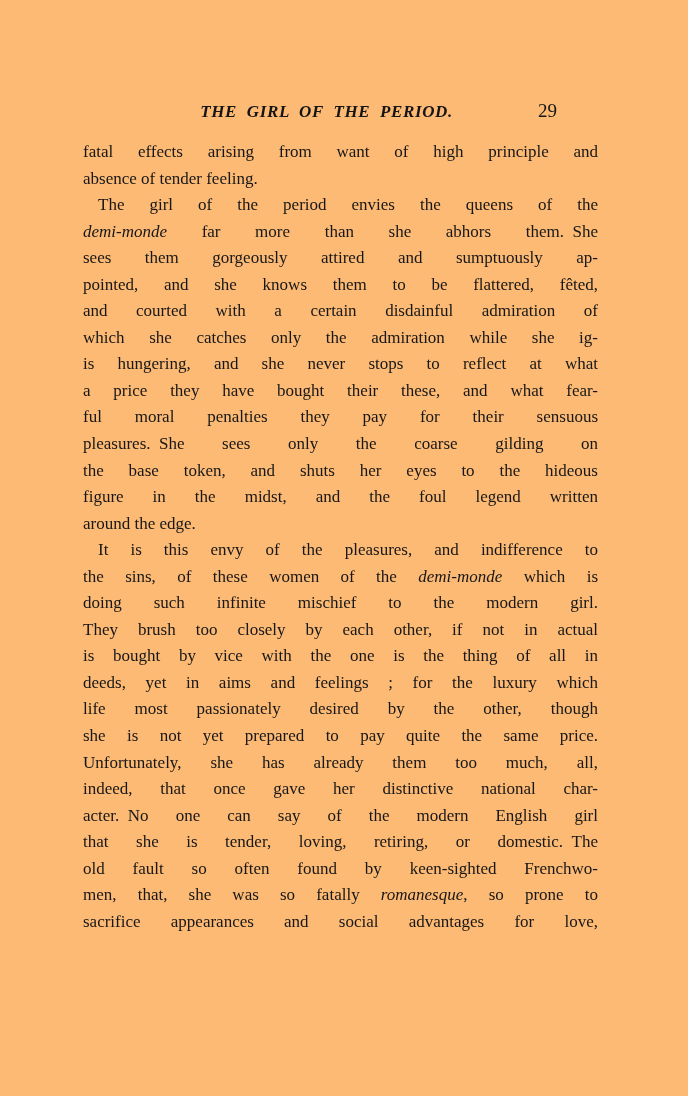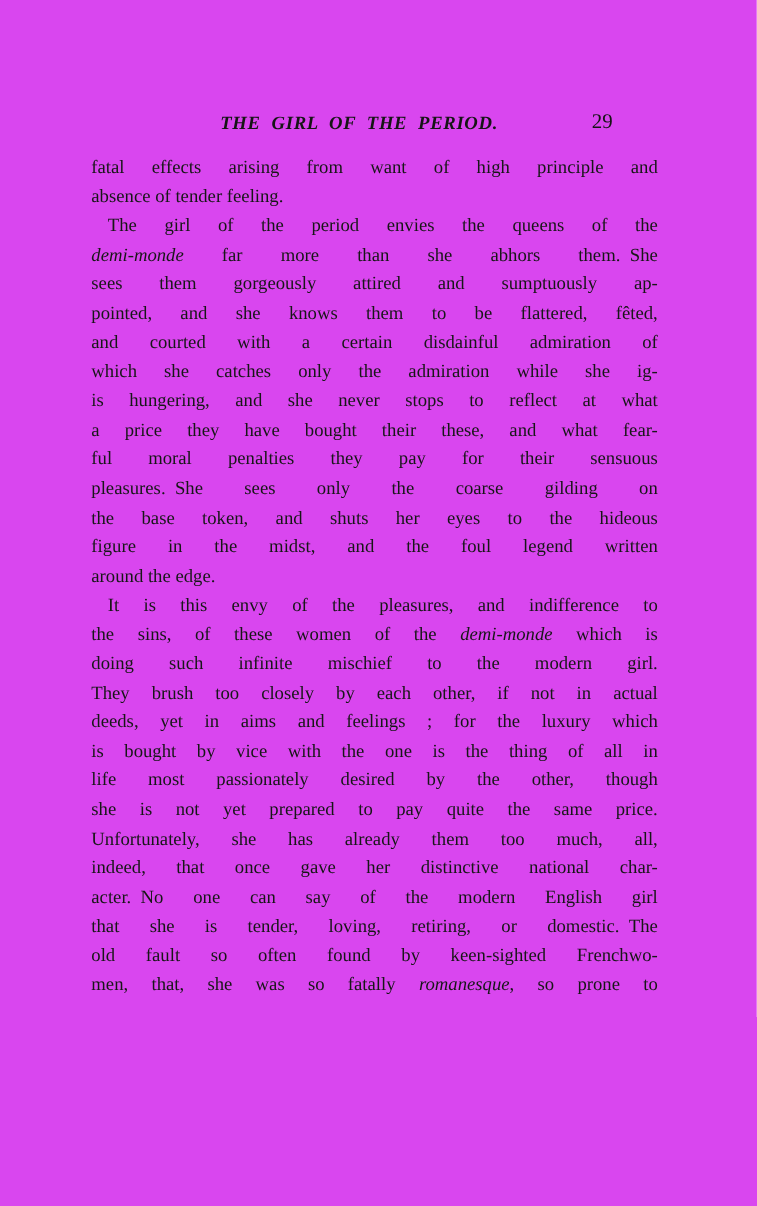--- a/index.html
+++ b/index.html
@@ -8,21 +8,21 @@
     height: 1096px;
     overflow: hidden;
   }
   body {
     font-family: "Liberation Serif", "DejaVu Serif", serif;
   }
   .page {
     position: relative;
     width: 688px;
     height: 1096px;
-    background: #d946ef;
+    background: #fdba74;
     color: #161616;
   }
   .running-header {
     position: absolute;
     top: 102px;
     left: 83px;
     width: 515px;
     height: 24px;
   }
   .header-title {
@@ -91,24 +91,25 @@
       <div class="line"><span class="">a price they have bought their these, and what fear-</span></div>
       <div class="line"><span class="">ful moral penalties they pay for their sensuous</span></div>
       <div class="line"><span class="">pleasures. She sees only the coarse gilding on</span></div>
       <div class="line"><span class="">the base token, and shuts her eyes to the hideous</span></div>
       <div class="line"><span class="">figure in the midst, and the foul legend written</span></div>
       <div class="line end"><span class="">around the edge.</span></div>
       <div class="line indent"><span class="">It is this envy of the pleasures, and indifference to</span></div>
       <div class="line"><span class="">the sins, of these women of the </span><span class="it">demi-monde</span><span class=""> which is</span></div>
       <div class="line"><span class="">doing such infinite mischief to the modern girl.</span></div>
       <div class="line"><span class="">They brush too closely by each other, if not in actual</span></div>
+      <div class="line"><span class="">is bought by vice with the one is the thing of all in</span></div>
       <div class="line"><span class="">deeds, yet in aims and feelings ; for the luxury which</span></div>
-      <div class="line"><span class="">is bought by vice with the one is the thing of all in</span></div>
       <div class="line"><span class="">life most passionately desired by the other, though</span></div>
       <div class="line"><span class="">she is not yet prepared to pay quite the same price.</span></div>
       <div class="line"><span class="">Unfortunately, she has already them too much, all,</span></div>
       <div class="line"><span class="">indeed, that once gave her distinctive national char-</span></div>
       <div class="line"><span class="">acter. No one can say of the modern English girl</span></div>
       <div class="line"><span class="">that she is tender, loving, retiring, or domestic. The</span></div>
       <div class="line"><span class="">old fault so often found by keen-sighted Frenchwo-</span></div>
       <div class="line"><span class="">men, that, she was so fatally </span><span class="it">romanesque</span><span class="">, so prone to</span></div>
+      <div class="line"><span class="">sacrifice appearances and social advantages for love,</span></div>
     </div>
 </div>
 
 </body></html>

